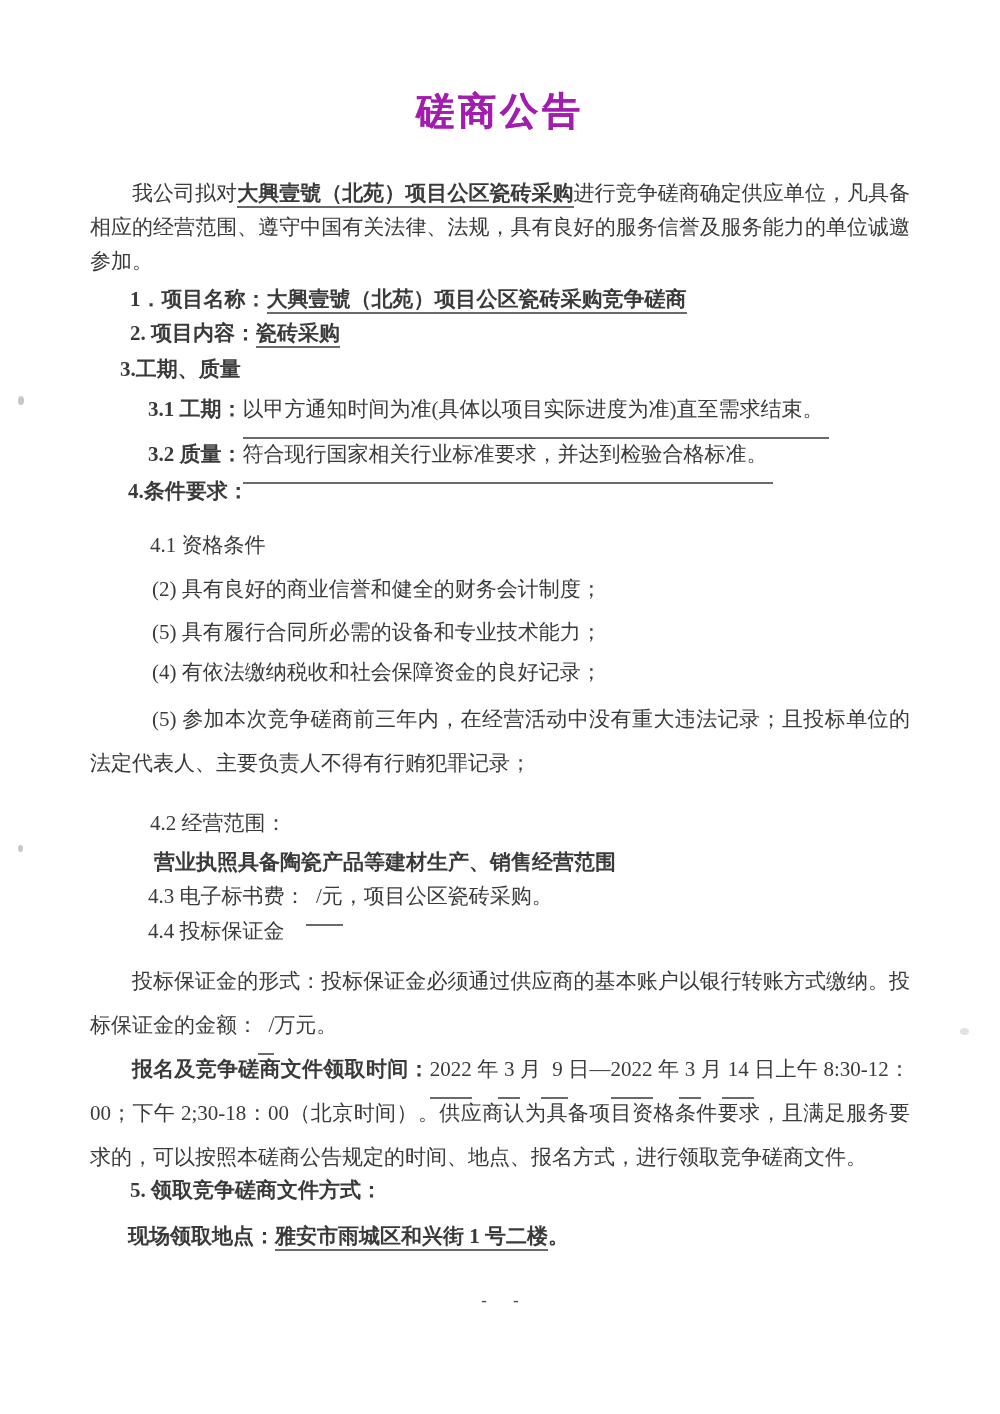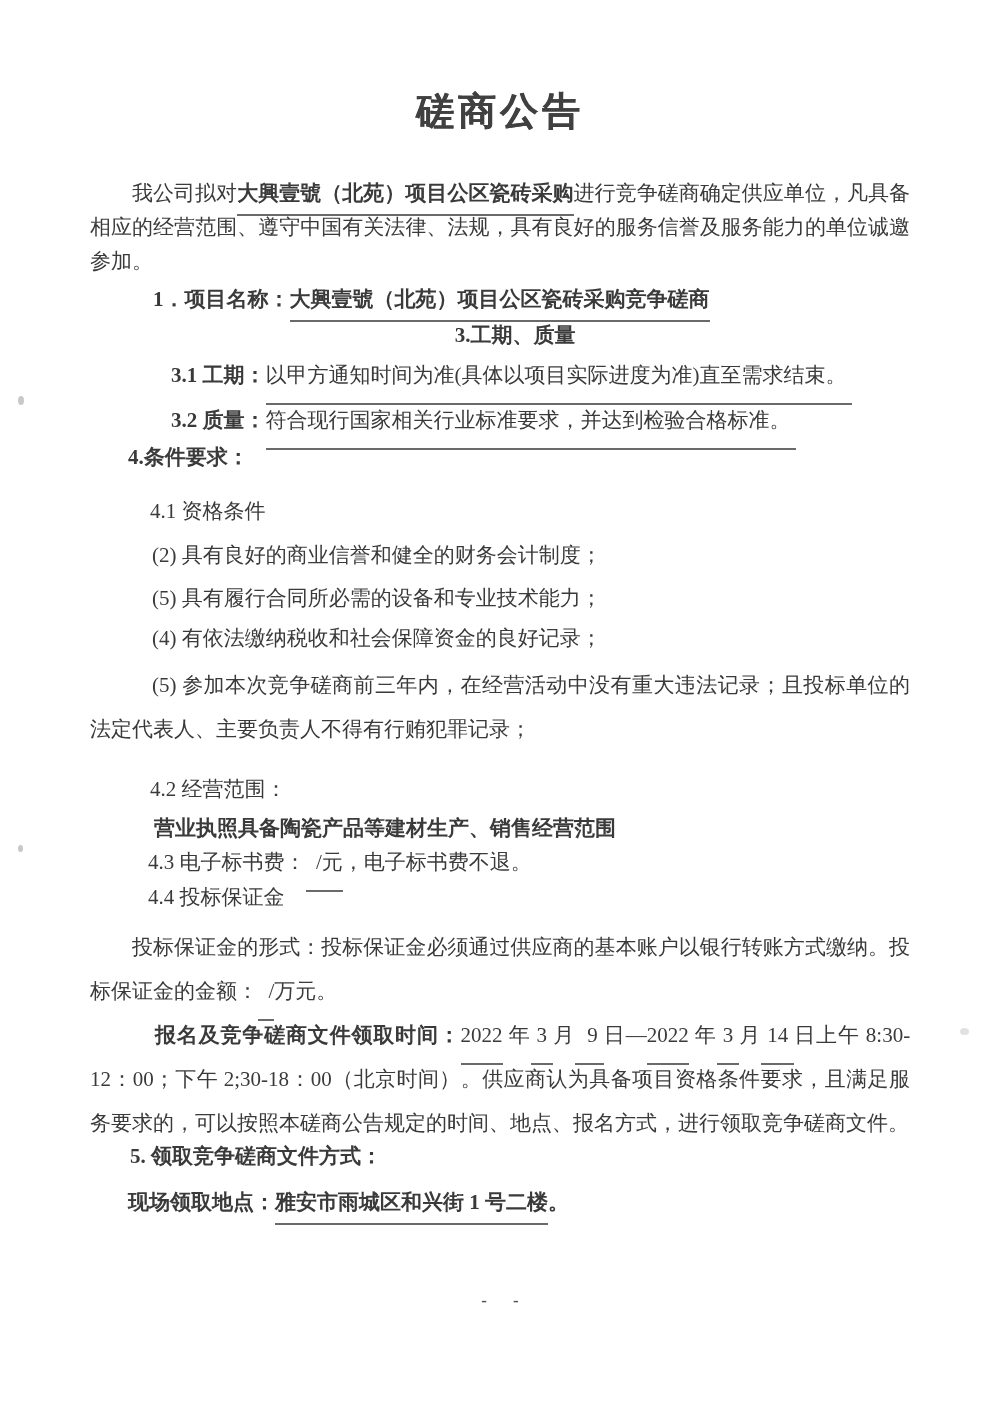--- a/index.html
+++ b/index.html
@@ -13,37 +13,37 @@
     font-family: "Liberation Serif", "DejaVu Serif", serif;
     color: #3a3a3a;
   }
   .title {
     margin: 88px 0 0 0;
     text-align: center;
     font-size: 38px;
     line-height: 46px;
     font-weight: bold;
     letter-spacing: 4px;
-    color: #404040;
+    color: #a21caf;
     text-shadow: 0.6px 0 0 currentColor;
   }
   .content {
     margin: 42px 90px 0 90px;
     font-size: 21px;
     line-height: 34px;
   }
   p { margin: 0; }
-  .b { font-weight: bold; margin-left: 23px; }
+  .b { font-weight: bold; }
   .u { border-bottom: 2px solid #6a6a6a; padding-bottom: 16px; }
-  .bu { font-weight: bold; border-bottom: 2px solid #6a6a6a; padding-bottom: 9px; }
+  .bu { font-weight: bold; border-bottom: 2px solid #6a6a6a; padding-bottom: 1px; }
   .jus { text-align: justify; }
   .intro { text-indent: 42px; }
   .item1 { margin-top: 4px; margin-left: 40px; }
   .item2 { margin-left: 40px; }
-  .item3 { margin-top: 2px; margin-left: 30px; font-weight: bold; text-align: center; }
+  .item3 { margin-top: 2px; margin-left: 30px; font-weight: bold; }
   .item31 { margin-top: 6px; margin-left: 58px; }
   .item32 { margin-top: 11px; margin-left: 58px; }
   .item4 { margin-top: 3px; margin-left: 38px; font-weight: bold; }
   .item41 { margin-top: 20px; margin-left: 60px; }
   .cond { text-indent: 62px; }
   .c1 { margin-top: 9px; }
   .c2 { margin-top: 10px; }
   .c3 { margin-top: 9px; }
   .c4 { margin-top: 6px; }
   .c5 { margin-top: 8px; line-height: 44px; }
@@ -84,41 +84,42 @@
 <div class="page">
 
   <h1 class="title">磋商公告</h1>
 
   <div class="content">
 
     <p class="intro jus"><span>我公司拟对</span><span class="bu">大興壹號（北苑）项目公区瓷砖采购</span><span>进行竞争磋商确定供应单位，凡具备相应的经营范围、遵守中国有关法律、法规，具有良好的服务信誉及服务能力的单位诚邀参加。</span></p>
 
     <p class="item1"><span class="b">1．项目名称：</span><span class="bu">大興壹號（北苑）项目公区瓷砖采购竞争磋商</span></p>
 
+    <p class="item2"><span class="b">2. 项目内容：</span><span class="bu">瓷砖采购</span></p>
 
     <p class="item3">3.工期、质量</p>
 
     <p class="item31"><span class="b">3.1 工期：</span><span class="u">以甲方通知时间为准(具体以项目实际进度为准)直至需求结束。&nbsp;</span></p>
 
     <p class="item32"><span class="b">3.2 质量：</span><span class="u">符合现行国家相关行业标准要求，并达到检验合格标准。&nbsp;</span></p>
 
     <p class="item4">4.条件要求：</p>
 
     <p class="item41">4.1 资格条件</p>
 
     <p class="cond c2 jus">(2) 具有良好的商业信誉和健全的财务会计制度；</p>
     <p class="cond c3 jus">(5) 具有履行合同所必需的设备和专业技术能力；</p>
     <p class="cond c4 jus">(4) 有依法缴纳税收和社会保障资金的良好记录；</p>
     <p class="cond c5 jus">(5) 参加本次竞争磋商前三年内，在经营活动中没有重大违法记录；且投标单位的法定代表人、主要负责人不得有行贿犯罪记录；</p>
 
     <p class="item42">4.2 经营范围：</p>
 
     <p class="scope">营业执照具备陶瓷产品等建材生产、销售经营范围</p>
 
-    <p class="item43"><span>4.3 电子标书费：</span><span class="u">&nbsp;&nbsp;/元</span><span>，电子标书费不退。</span></p>
+    <p class="item43"><span>4.3 电子标书费：</span><span class="u">&nbsp;&nbsp;/元</span><span>，项目公区瓷砖采购。</span></p>
 
     <p class="item44">4.4 投标保证金</p>
 
     <p class="deposit jus"><span>投标保证金的形式：投标保证金必须通过供应商的基本账户以银行转账方式缴纳。投标保证金的金额：</span><span class="u">&nbsp;&nbsp;/</span><span>万元。</span></p>
 
     <p class="signup jus"><span class="b">报名及竞争磋商文件领取时间：</span><span class="u">2022</span><span> 年</span><span class="u">&nbsp;3&nbsp;</span><span>月</span><span class="u">&nbsp;&nbsp;9&nbsp;</span><span>日—</span><span class="u">2022</span><span> 年</span><span class="u">&nbsp;3&nbsp;</span><span>月</span><span class="u">&nbsp;14&nbsp;</span><span>日上午 8:30-12：00；下午 2;30-18：00（北京时间）。供应商认为具备项目资格条件要求，且满足服务要求的，可以按照本磋商公告规定的时间、地点、报名方式，进行领取竞争磋商文件。</span></p>
 
     <p class="item5">5. 领取竞争磋商文件方式：</p>
 
     <p class="pickup"><span>现场领取地点：</span><span class="bu">雅安市雨城区和兴街 1 号二楼</span><span>。</span></p>

